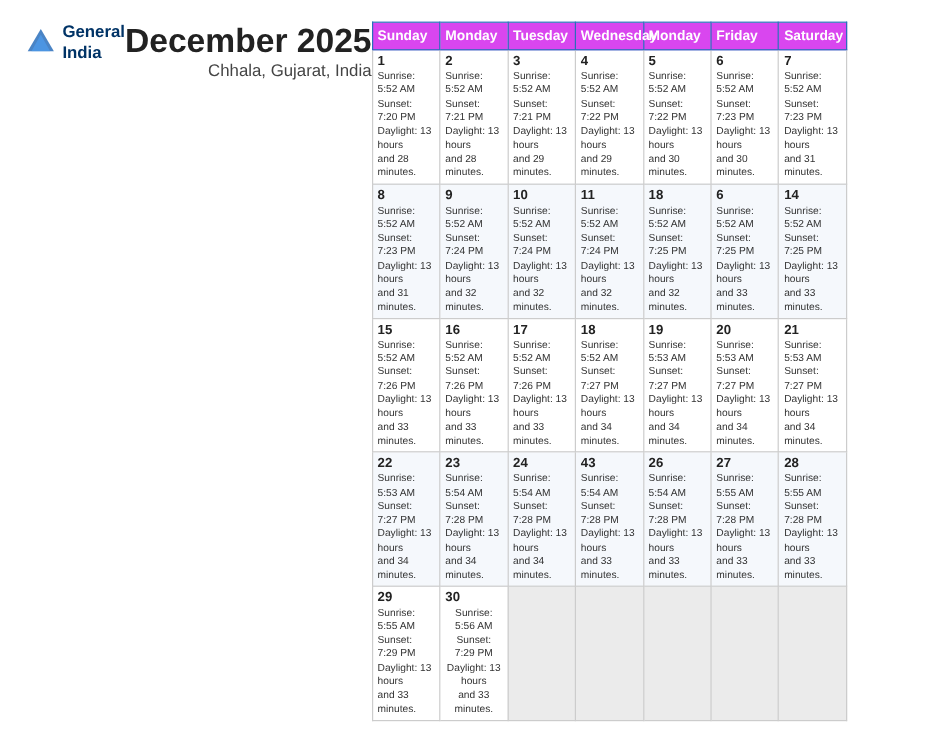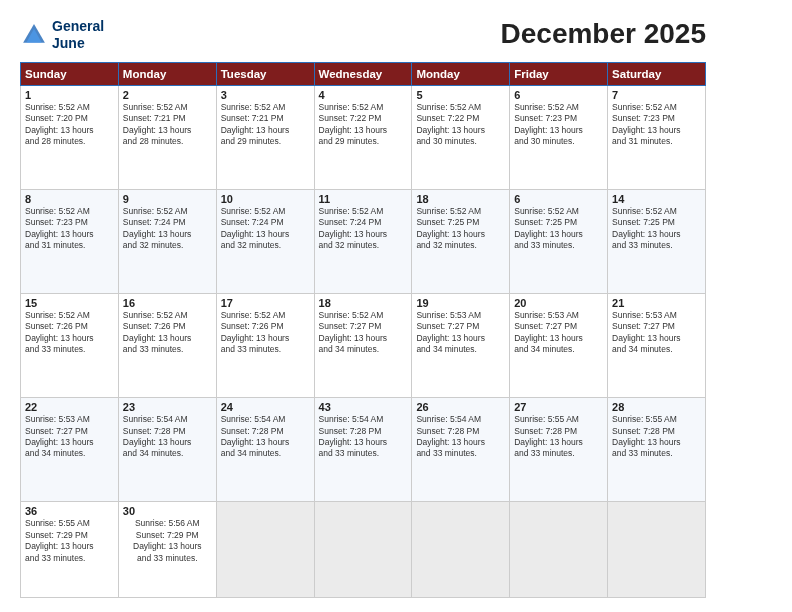--- a/index.html
+++ b/index.html
@@ -8,21 +8,21 @@
       height: 612px;
       font-family: Arial, sans-serif;
       background: #fff;
       overflow: hidden;
     }
     .page {
       width: 726px;
       height: 612px;
       padding: 18px 20px 14px 20px;
       display: flex;
-      flex-direction: column;
+      flex-direction: row;
     }
     .header {
       display: flex;
       justify-content: space-between;
       align-items: flex-start;
       margin-bottom: 10px;
     }
     .logo {
       display: flex;
       align-items: center;
@@ -51,21 +51,21 @@
       color: #444;
     }
     .calendar {
       flex: 1;
       border: 1px solid #ccc;
       border-collapse: collapse;
       width: 100%;
       table-layout: fixed;
     }
     .calendar th {
-      background: #7f1d1d;
+      background: #d946ef;
       color: #fff;
       font-size: 11.5px;
       font-weight: bold;
       padding: 5px 4px;
       text-align: left;
       border: 1px solid #2a6ebb;
     }
     .calendar td {
       vertical-align: top;
       border: 1px solid #ccc;
@@ -98,25 +98,26 @@
 
 <div class="page">
   <div class="header">
     <div class="logo">
       <svg class="logo-icon" viewBox="0 0 36 36">
         <polygon points="18,4 32,28 4,28" fill="#2a6ebb" opacity="0.85"></polygon>
         <polygon points="18,10 28,28 8,28" fill="#4da6ff" opacity="0.5"></polygon>
       </svg>
       <div class="logo-text">
         <div>General</div>
-        <div>June</div>
+        <div>India</div>
       </div>
     </div>
     <div class="title-block">
       <div class="main-title">December 2025</div>
+      <div class="subtitle">Chhala, Gujarat, India</div>
     </div>
   </div>
 
   <table class="calendar">
     <thead>
       <tr>
         <th>Sunday</th>
         <th>Monday</th>
         <th>Tuesday</th>
         <th>Wednesday</th>
@@ -325,21 +326,21 @@
           <td>
             <span class="day-num">28</span>
             <div class="cell-text" style="white-space: pre-line;">Sunrise: 5:55 AM
 Sunset: 7:28 PM
 Daylight: 13 hours
 and 33 minutes.</div>
           </td>
         </tr>
         <tr class="last-row">
           <td>
-            <span class="day-num">36</span>
+            <span class="day-num">29</span>
             <div class="cell-text" style="white-space: pre-line;">Sunrise: 5:55 AM
 Sunset: 7:29 PM
 Daylight: 13 hours
 and 33 minutes.</div>
           </td>
           <td>
             <span class="day-num">30</span>
             <div class="cell-text" style="white-space: pre-line; text-align: center;">Sunrise: 5:56 AM
 Sunset: 7:29 PM
 Daylight: 13 hours

